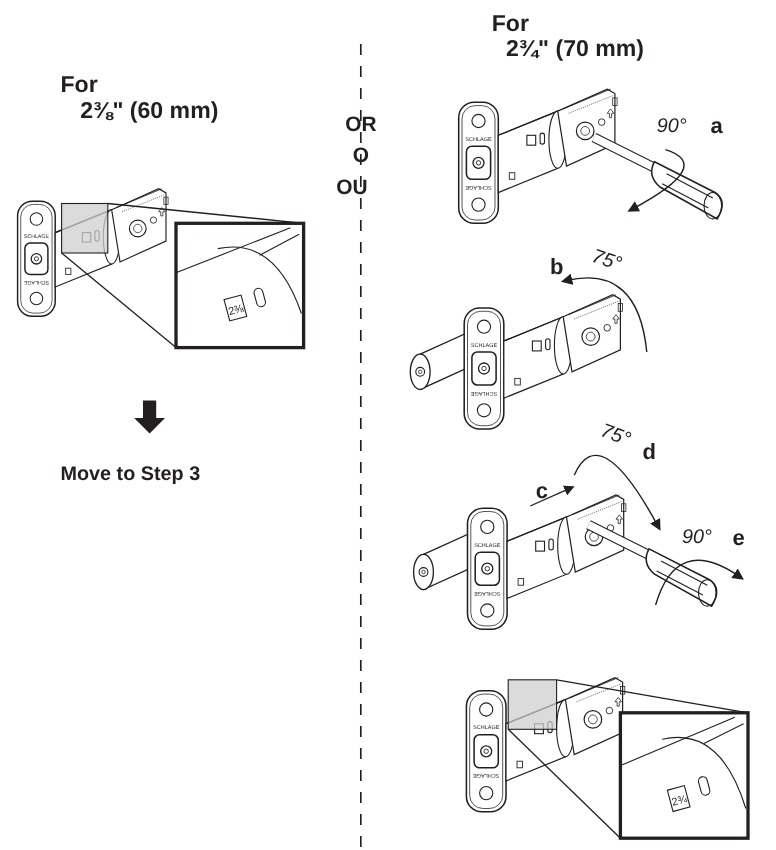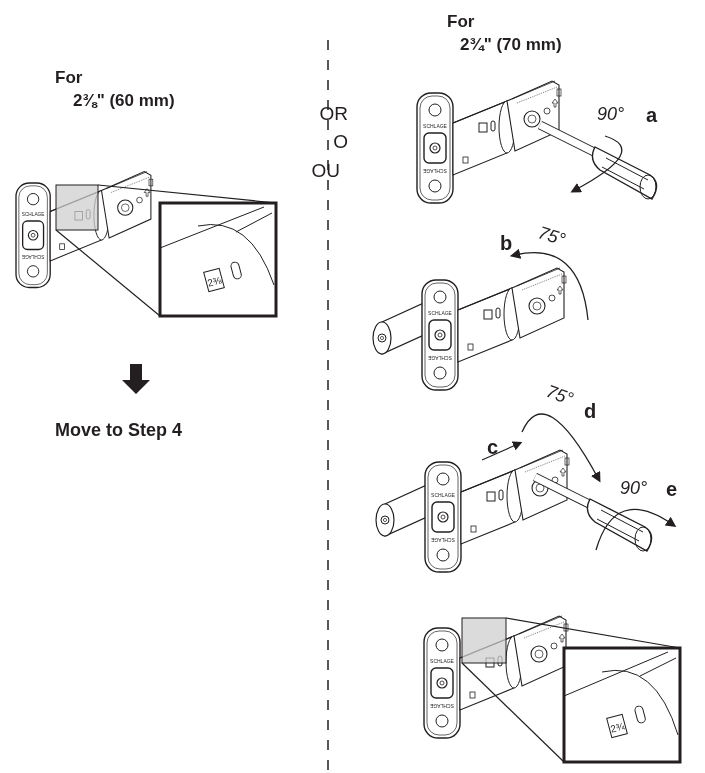--- a/index.html
+++ b/index.html
@@ -1,37 +1,37 @@
 <!DOCTYPE html>
 <html><head>
 <meta charset="utf-8">
 <style>
   html, body { margin:0; padding:0; background:#ffffff; }
   body { width:705px; height:773px; position:relative; overflow:hidden; font-family:"Liberation Sans", sans-serif; color:#231f20; }
-  .lbl { position:absolute; font-weight:bold; font-size:17px; line-height:20px; color:#231f20; white-space:nowrap; }
-  .or  { position:absolute; font-weight:normal; font-size:19px; text-align:right; width:40px; }
+  .lbl { position:absolute; font-weight:bold; font-size:21px; line-height:20px; color:#231f20; white-space:nowrap; }
+  .or  { position:absolute; font-weight:bold; font-size:19px; text-align:center; width:40px; }
   svg { position:absolute; left:0; top:0; }
   .ann { position:absolute; font-size:19px; color:#231f20; white-space:nowrap; }
   .ann.b { font-weight:bold; font-size:20px; }
   .ann.i { font-style:italic; font-size:18px; }
 </style>
 </head>
 <body>
 
 <div class="lbl" style="left:55px;top:68px;">For</div>
 <div class="lbl" style="left:73px;top:91px;">2⅜" (60 mm)</div>
 
 <div class="lbl" style="left:447px;top:12px;">For</div>
 <div class="lbl" style="left:460px;top:35px;">2¾" (70 mm)</div>
 
 <div class="or" style="left:308px;top:103px;">OR</div>
 <div class="or" style="left:308px;top:131px;">O</div>
 <div class="or" style="left:300px;top:160px;">OU</div>
 
-<div class="lbl" style="left:55px;top:420px;font-size:18px;">Move to Step 4</div>
+<div class="lbl" style="left:55px;top:420px;font-size:18px;">Move to Step 3</div>
 
 <div class="ann i" style="left:597px;top:104px;">90°</div>
 <div class="ann b" style="left:646px;top:104px;">a</div>
 
 <div class="ann i" style="left:538px;top:226px;transform:rotate(18deg);">75°</div>
 <div class="ann b" style="left:500px;top:232px;">b</div>
 
 <div class="ann b" style="left:487px;top:436px;">c</div>
 <div class="ann i" style="left:546px;top:385px;transform:rotate(20deg);">75°</div>
 <div class="ann b" style="left:584px;top:400px;">d</div>

